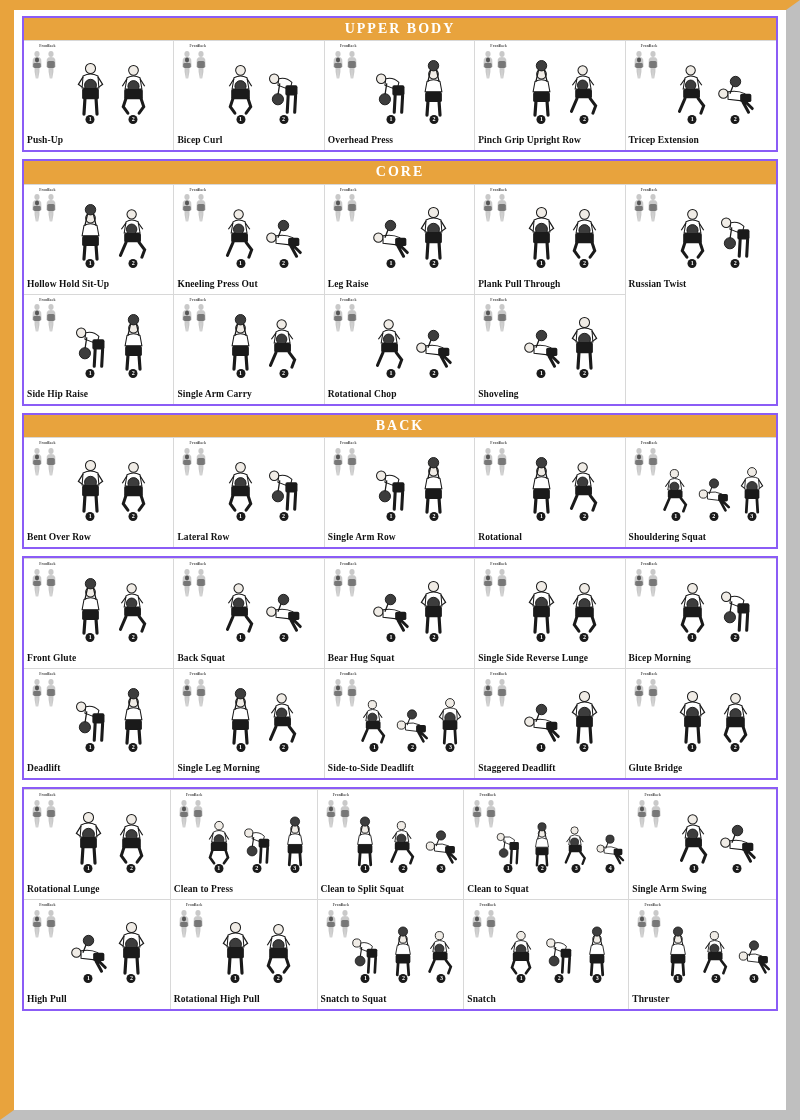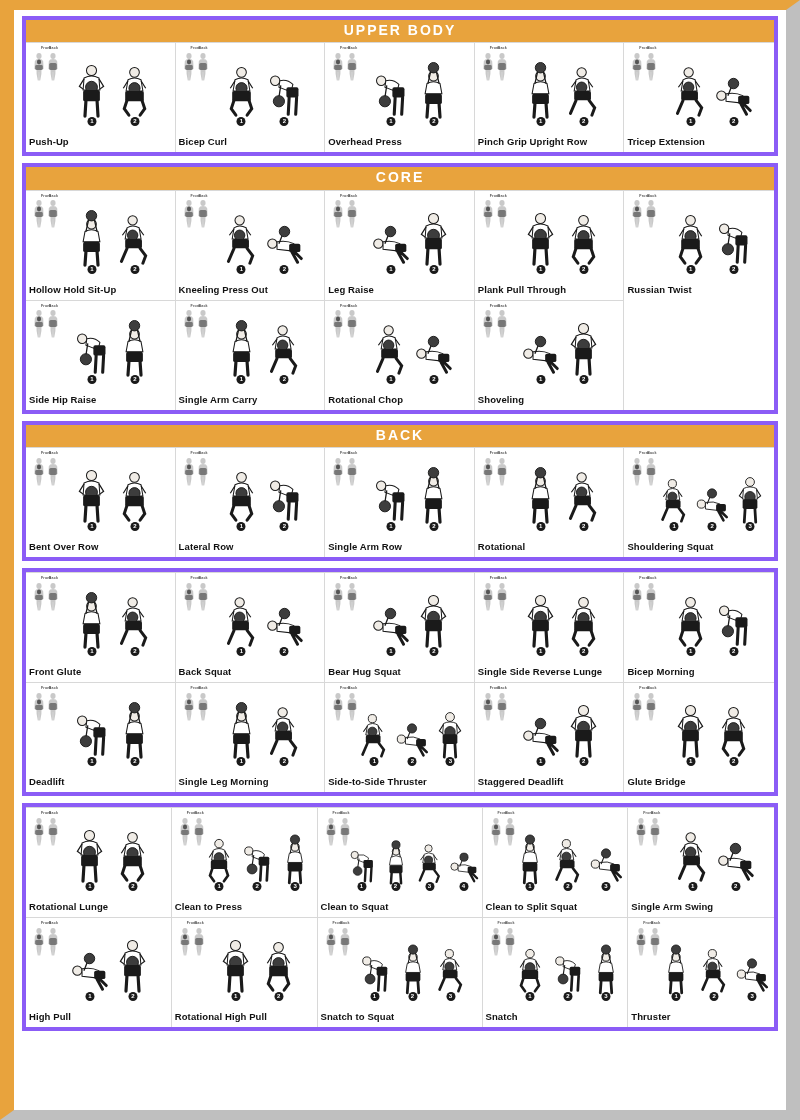--- a/index.html
+++ b/index.html
@@ -26,23 +26,24 @@
   }
   .inner {
     position: absolute;
     top: 0; left: 0; right: 0; bottom: 0;
     background: #ffffff;
     padding: 6px 8px 4px 8px;
     box-sizing: border-box;
   }
   .section {
     margin-bottom: 7px;
-    border: 4px solid #8b5cf6;
+    border: 2px solid #8b5cf6;
     background: #ffffff;
     box-sizing: border-box;
+    font-family: Liberation Serif, serif;
   }
   .section-header {
     background: #e8a33d;
     color: #ffffff;
     text-align: center;
     font-weight: bold;
     font-size: 14px;
     letter-spacing: 2px;
     padding: 3px 0 4px 0;
     line-height: 1.1;
@@ -1633,21 +1634,21 @@
       <path d="M14 18 L9 26 L13 29" fill="none" stroke="#1a1a1a" stroke-width="1.3"></path>
       <path d="M30 18 L35 26 L31 29" fill="none" stroke="#1a1a1a" stroke-width="1.3"></path>
       <circle cx="22" cy="27" r="6.4" fill="#3d3d3d" stroke="#1a1a1a" stroke-width="1"></circle>
       <rect x="13" y="30" width="18" height="12" rx="2" fill="#1a1a1a"></rect>
       <path d="M16 42 L15 58 M28 42 L29 58" stroke="#1a1a1a" stroke-width="3.4" fill="none" stroke-linecap="round"></path>
                   </svg>
                   <span class="step">3</span>
                 </div>
               </div>
             </div>
-            <div class="caption">Side-to-Side Thruster</div>
+            <div class="caption">Side-to-Side Deadlift</div>
           </div>
           <div class="cell">
             <div class="art">
               <div class="anatomy">
                 <span class="anatomy-label">Front</span>
   <svg width="30" height="32" viewBox="0 0 28 32" aria-hidden="true">
     <g transform="translate(0,0)">
     <g fill="#c9c9c9" stroke="none">
       <ellipse cx="7" cy="4" rx="2.6" ry="3"></ellipse>
       <path d="M4.2 7.5 Q7 6.4 9.8 7.5 L11.2 9.2 L11.6 17 L10 17.4 L9.6 12.5 L9.4 22 L8.2 28.5 L7.2 28.5 L7.1 20 L6.9 20 L6.8 28.5 L5.8 28.5 L4.6 22 L4.4 12.5 L4 17.4 L2.4 17 L2.8 9.2 Z"></path>
@@ -1898,20 +1899,85 @@
       <rect x="3.2" y="13" width="7.6" height="5" rx="1.4" fill="#6e6e6e"></rect>
     </g>
     <g transform="translate(14,0)" opacity=".9">
       <rect x="3.2" y="11" width="7.6" height="7" rx="1.6" fill="#6e6e6e"></rect>
     </g>
   </svg>
                 <span class="anatomy-label" style="position: absolute; left: 15px; top: 0px; width: 15px;">Back</span>
               </div>
               <div class="figures">
                 <div class="fig">
+                  <svg width="36" height="58" viewBox="0 0 44 62" aria-hidden="true">
+      <circle cx="22" cy="15" r="5.2" fill="#f0ece6" stroke="#1a1a1a" stroke-width="1.1"></circle>
+      <path d="M15 23 Q22 19 29 23 L31 34 L13 34 Z" fill="#fff" stroke="#1a1a1a" stroke-width="1.1"></path>
+      <path d="M16 23 L19 10 M28 23 L25 10" stroke="#1a1a1a" stroke-width="1.4" fill="none"></path>
+      <circle cx="22" cy="6" r="5.6" fill="#3d3d3d" stroke="#1a1a1a" stroke-width="1"></circle>
+      <rect x="13" y="34" width="18" height="11" rx="2" fill="#1a1a1a"></rect>
+      <path d="M16 45 L15 59 M28 45 L29 59" stroke="#1a1a1a" stroke-width="3.4" fill="none" stroke-linecap="round"></path>
+                  </svg>
+                  <span class="step">1</span>
+                </div>
+                <div class="fig">
+                  <svg width="36" height="58" viewBox="0 0 44 62" aria-hidden="true">
+      <circle cx="20" cy="11" r="5" fill="#f0ece6" stroke="#1a1a1a" stroke-width="1.1"></circle>
+      <path d="M14 19 Q20 15 27 19 L29 31 L12 31 Z" fill="#fff" stroke="#1a1a1a" stroke-width="1.1"></path>
+      <path d="M14 20 L9 27 M27 20 L32 27" stroke="#1a1a1a" stroke-width="1.3" fill="none"></path>
+      <circle cx="20" cy="27" r="5.6" fill="#3d3d3d" stroke="#1a1a1a" stroke-width="1"></circle>
+      <rect x="12" y="31" width="18" height="10" rx="2" fill="#1a1a1a"></rect>
+      <path d="M14 41 L8 55 M28 41 L34 49 L31 57" stroke="#1a1a1a" stroke-width="3.2" fill="none" stroke-linecap="round"></path>
+                  </svg>
+                  <span class="step">2</span>
+                </div>
+                <div class="fig">
+                  <svg width="36" height="58" viewBox="0 0 44 62" aria-hidden="true">
+      <circle cx="9" cy="36" r="5" fill="#f0ece6" stroke="#1a1a1a" stroke-width="1.1"></circle>
+      <path d="M14 34 Q24 32 32 36 L31 44 L14 42 Z" fill="#fff" stroke="#1a1a1a" stroke-width="1.1"></path>
+      <path d="M16 36 L20 26" stroke="#1a1a1a" stroke-width="1.4" fill="none"></path>
+      <circle cx="22" cy="23" r="5.6" fill="#3d3d3d" stroke="#1a1a1a" stroke-width="1"></circle>
+      <rect x="27" y="36" width="12" height="9" rx="2" fill="#1a1a1a"></rect>
+      <path d="M33 45 L40 52 M30 45 L36 56" stroke="#1a1a1a" stroke-width="3.2" fill="none" stroke-linecap="round"></path>
+                  </svg>
+                  <span class="step">3</span>
+                </div>
+              </div>
+            </div>
+            <div class="caption">Clean to Split Squat</div>
+          </div>
+          <div class="cell">
+            <div class="art">
+              <div class="anatomy">
+                <span class="anatomy-label">Front</span>
+  <svg width="30" height="32" viewBox="0 0 28 32" aria-hidden="true">
+    <g transform="translate(0,0)">
+    <g fill="#c9c9c9" stroke="none">
+      <ellipse cx="7" cy="4" rx="2.6" ry="3"></ellipse>
+      <path d="M4.2 7.5 Q7 6.4 9.8 7.5 L11.2 9.2 L11.6 17 L10 17.4 L9.6 12.5 L9.4 22 L8.2 28.5 L7.2 28.5 L7.1 20 L6.9 20 L6.8 28.5 L5.8 28.5 L4.6 22 L4.4 12.5 L4 17.4 L2.4 17 L2.8 9.2 Z"></path>
+    </g>
+                  </g>
+    <g transform="translate(14,0)">
+    <g fill="#c9c9c9" stroke="none">
+      <ellipse cx="7" cy="4" rx="2.6" ry="3"></ellipse>
+      <path d="M4.2 7.5 Q7 6.4 9.8 7.5 L11.2 9.2 L11.6 17 L10 17.4 L9.6 12.5 L9.4 22 L8.2 28.5 L7.2 28.5 L7.1 20 L6.9 20 L6.8 28.5 L5.8 28.5 L4.6 22 L4.4 12.5 L4 17.4 L2.4 17 L2.8 9.2 Z"></path>
+    </g>
+                  </g>
+    <g transform="translate(0,0)" opacity=".9">
+      <ellipse cx="7" cy="10" rx="2.1" ry="2.4" fill="#4a4a4a"></ellipse>
+      <rect x="3.2" y="13" width="7.6" height="5" rx="1.4" fill="#6e6e6e"></rect>
+    </g>
+    <g transform="translate(14,0)" opacity=".9">
+      <rect x="3.2" y="11" width="7.6" height="7" rx="1.6" fill="#6e6e6e"></rect>
+    </g>
+  </svg>
+                <span class="anatomy-label" style="position: absolute; left: 15px; top: 0px; width: 15px;">Back</span>
+              </div>
+              <div class="figures">
+                <div class="fig">
                   <svg width="32" height="52" viewBox="0 0 44 62" aria-hidden="true">
       <circle cx="12" cy="20" r="5" fill="#f0ece6" stroke="#1a1a1a" stroke-width="1.1"></circle>
       <path d="M17 20 Q25 18 31 24 L29 32 L16 27 Z" fill="#fff" stroke="#1a1a1a" stroke-width="1.1"></path>
       <path d="M18 25 L16 38" stroke="#1a1a1a" stroke-width="1.4" fill="none"></path>
       <circle cx="16" cy="42" r="6" fill="#3d3d3d" stroke="#1a1a1a" stroke-width="1"></circle>
       <rect x="24" y="27" width="13" height="11" rx="2" fill="#1a1a1a"></rect>
       <path d="M27 38 L26 56 M35 38 L34 56" stroke="#1a1a1a" stroke-width="3.3" fill="none" stroke-linecap="round"></path>
                   </svg>
                   <span class="step">1</span>
                 </div>
@@ -1974,411 +2040,346 @@
       <rect x="3.2" y="13" width="7.6" height="5" rx="1.4" fill="#6e6e6e"></rect>
     </g>
     <g transform="translate(14,0)" opacity=".9">
       <rect x="3.2" y="11" width="7.6" height="7" rx="1.6" fill="#6e6e6e"></rect>
     </g>
   </svg>
                 <span class="anatomy-label" style="position: absolute; left: 15px; top: 0px; width: 15px;">Back</span>
               </div>
               <div class="figures">
                 <div class="fig">
+                  <svg width="41" height="66" viewBox="0 0 44 62" aria-hidden="true">
+      <circle cx="20" cy="11" r="5" fill="#f0ece6" stroke="#1a1a1a" stroke-width="1.1"></circle>
+      <path d="M14 19 Q20 15 27 19 L29 31 L12 31 Z" fill="#fff" stroke="#1a1a1a" stroke-width="1.1"></path>
+      <path d="M14 20 L9 27 M27 20 L32 27" stroke="#1a1a1a" stroke-width="1.3" fill="none"></path>
+      <circle cx="20" cy="27" r="5.6" fill="#3d3d3d" stroke="#1a1a1a" stroke-width="1"></circle>
+      <rect x="12" y="31" width="18" height="10" rx="2" fill="#1a1a1a"></rect>
+      <path d="M14 41 L8 55 M28 41 L34 49 L31 57" stroke="#1a1a1a" stroke-width="3.2" fill="none" stroke-linecap="round"></path>
+                  </svg>
+                  <span class="step">1</span>
+                </div>
+                <div class="fig">
+                  <svg width="41" height="66" viewBox="0 0 44 62" aria-hidden="true">
+      <circle cx="9" cy="36" r="5" fill="#f0ece6" stroke="#1a1a1a" stroke-width="1.1"></circle>
+      <path d="M14 34 Q24 32 32 36 L31 44 L14 42 Z" fill="#fff" stroke="#1a1a1a" stroke-width="1.1"></path>
+      <path d="M16 36 L20 26" stroke="#1a1a1a" stroke-width="1.4" fill="none"></path>
+      <circle cx="22" cy="23" r="5.6" fill="#3d3d3d" stroke="#1a1a1a" stroke-width="1"></circle>
+      <rect x="27" y="36" width="12" height="9" rx="2" fill="#1a1a1a"></rect>
+      <path d="M33 45 L40 52 M30 45 L36 56" stroke="#1a1a1a" stroke-width="3.2" fill="none" stroke-linecap="round"></path>
+                  </svg>
+                  <span class="step">2</span>
+                </div>
+              </div>
+            </div>
+            <div class="caption">Single Arm Swing</div>
+          </div>
+          <div class="cell">
+            <div class="art">
+              <div class="anatomy">
+                <span class="anatomy-label">Front</span>
+  <svg width="30" height="32" viewBox="0 0 28 32" aria-hidden="true">
+    <g transform="translate(0,0)">
+    <g fill="#c9c9c9" stroke="none">
+      <ellipse cx="7" cy="4" rx="2.6" ry="3"></ellipse>
+      <path d="M4.2 7.5 Q7 6.4 9.8 7.5 L11.2 9.2 L11.6 17 L10 17.4 L9.6 12.5 L9.4 22 L8.2 28.5 L7.2 28.5 L7.1 20 L6.9 20 L6.8 28.5 L5.8 28.5 L4.6 22 L4.4 12.5 L4 17.4 L2.4 17 L2.8 9.2 Z"></path>
+    </g>
+                  </g>
+    <g transform="translate(14,0)">
+    <g fill="#c9c9c9" stroke="none">
+      <ellipse cx="7" cy="4" rx="2.6" ry="3"></ellipse>
+      <path d="M4.2 7.5 Q7 6.4 9.8 7.5 L11.2 9.2 L11.6 17 L10 17.4 L9.6 12.5 L9.4 22 L8.2 28.5 L7.2 28.5 L7.1 20 L6.9 20 L6.8 28.5 L5.8 28.5 L4.6 22 L4.4 12.5 L4 17.4 L2.4 17 L2.8 9.2 Z"></path>
+    </g>
+                  </g>
+    <g transform="translate(0,0)" opacity=".9">
+      <ellipse cx="7" cy="10" rx="2.1" ry="2.4" fill="#4a4a4a"></ellipse>
+      <rect x="3.2" y="13" width="7.6" height="5" rx="1.4" fill="#6e6e6e"></rect>
+    </g>
+    <g transform="translate(14,0)" opacity=".9">
+      <rect x="3.2" y="11" width="7.6" height="7" rx="1.6" fill="#6e6e6e"></rect>
+    </g>
+  </svg>
+                <span class="anatomy-label" style="position: absolute; left: 15px; top: 0px; width: 15px;">Back</span>
+              </div>
+              <div class="figures">
+                <div class="fig">
+                  <svg width="41" height="66" viewBox="0 0 44 62" aria-hidden="true">
+      <circle cx="9" cy="36" r="5" fill="#f0ece6" stroke="#1a1a1a" stroke-width="1.1"></circle>
+      <path d="M14 34 Q24 32 32 36 L31 44 L14 42 Z" fill="#fff" stroke="#1a1a1a" stroke-width="1.1"></path>
+      <path d="M16 36 L20 26" stroke="#1a1a1a" stroke-width="1.4" fill="none"></path>
+      <circle cx="22" cy="23" r="5.6" fill="#3d3d3d" stroke="#1a1a1a" stroke-width="1"></circle>
+      <rect x="27" y="36" width="12" height="9" rx="2" fill="#1a1a1a"></rect>
+      <path d="M33 45 L40 52 M30 45 L36 56" stroke="#1a1a1a" stroke-width="3.2" fill="none" stroke-linecap="round"></path>
+                  </svg>
+                  <span class="step">1</span>
+                </div>
+                <div class="fig">
+                  <svg width="41" height="66" viewBox="0 0 44 62" aria-hidden="true">
+      <circle cx="22" cy="9" r="5.4" fill="#f0ece6" stroke="#1a1a1a" stroke-width="1.1"></circle>
+      <path d="M14 17 Q22 13 30 17 L31 30 L13 30 Z" fill="#fff" stroke="#1a1a1a" stroke-width="1.1"></path>
+      <path d="M14 18 L9 26 L13 29" fill="none" stroke="#1a1a1a" stroke-width="1.3"></path>
+      <path d="M30 18 L35 26 L31 29" fill="none" stroke="#1a1a1a" stroke-width="1.3"></path>
+      <circle cx="22" cy="27" r="6.4" fill="#3d3d3d" stroke="#1a1a1a" stroke-width="1"></circle>
+      <rect x="13" y="30" width="18" height="12" rx="2" fill="#1a1a1a"></rect>
+      <path d="M16 42 L15 58 M28 42 L29 58" stroke="#1a1a1a" stroke-width="3.4" fill="none" stroke-linecap="round"></path>
+                  </svg>
+                  <span class="step">2</span>
+                </div>
+              </div>
+            </div>
+            <div class="caption">High Pull</div>
+          </div>
+          <div class="cell">
+            <div class="art">
+              <div class="anatomy">
+                <span class="anatomy-label">Front</span>
+  <svg width="30" height="32" viewBox="0 0 28 32" aria-hidden="true">
+    <g transform="translate(0,0)">
+    <g fill="#c9c9c9" stroke="none">
+      <ellipse cx="7" cy="4" rx="2.6" ry="3"></ellipse>
+      <path d="M4.2 7.5 Q7 6.4 9.8 7.5 L11.2 9.2 L11.6 17 L10 17.4 L9.6 12.5 L9.4 22 L8.2 28.5 L7.2 28.5 L7.1 20 L6.9 20 L6.8 28.5 L5.8 28.5 L4.6 22 L4.4 12.5 L4 17.4 L2.4 17 L2.8 9.2 Z"></path>
+    </g>
+                  </g>
+    <g transform="translate(14,0)">
+    <g fill="#c9c9c9" stroke="none">
+      <ellipse cx="7" cy="4" rx="2.6" ry="3"></ellipse>
+      <path d="M4.2 7.5 Q7 6.4 9.8 7.5 L11.2 9.2 L11.6 17 L10 17.4 L9.6 12.5 L9.4 22 L8.2 28.5 L7.2 28.5 L7.1 20 L6.9 20 L6.8 28.5 L5.8 28.5 L4.6 22 L4.4 12.5 L4 17.4 L2.4 17 L2.8 9.2 Z"></path>
+    </g>
+                  </g>
+    <g transform="translate(0,0)" opacity=".9">
+      <ellipse cx="7" cy="10" rx="2.1" ry="2.4" fill="#4a4a4a"></ellipse>
+      <rect x="3.2" y="13" width="7.6" height="5" rx="1.4" fill="#6e6e6e"></rect>
+    </g>
+    <g transform="translate(14,0)" opacity=".9">
+      <rect x="3.2" y="11" width="7.6" height="7" rx="1.6" fill="#6e6e6e"></rect>
+    </g>
+  </svg>
+                <span class="anatomy-label" style="position: absolute; left: 15px; top: 0px; width: 15px;">Back</span>
+              </div>
+              <div class="figures">
+                <div class="fig">
+                  <svg width="41" height="66" viewBox="0 0 44 62" aria-hidden="true">
+      <circle cx="22" cy="9" r="5.4" fill="#f0ece6" stroke="#1a1a1a" stroke-width="1.1"></circle>
+      <path d="M14 17 Q22 13 30 17 L31 30 L13 30 Z" fill="#fff" stroke="#1a1a1a" stroke-width="1.1"></path>
+      <path d="M14 18 L9 26 L13 29" fill="none" stroke="#1a1a1a" stroke-width="1.3"></path>
+      <path d="M30 18 L35 26 L31 29" fill="none" stroke="#1a1a1a" stroke-width="1.3"></path>
+      <circle cx="22" cy="27" r="6.4" fill="#3d3d3d" stroke="#1a1a1a" stroke-width="1"></circle>
+      <rect x="13" y="30" width="18" height="12" rx="2" fill="#1a1a1a"></rect>
+      <path d="M16 42 L15 58 M28 42 L29 58" stroke="#1a1a1a" stroke-width="3.4" fill="none" stroke-linecap="round"></path>
+                  </svg>
+                  <span class="step">1</span>
+                </div>
+                <div class="fig">
+                  <svg width="41" height="66" viewBox="0 0 44 62" aria-hidden="true">
+      <circle cx="22" cy="11" r="5.2" fill="#f0ece6" stroke="#1a1a1a" stroke-width="1.1"></circle>
+      <path d="M15 19 Q22 15 29 19 L31 31 L13 31 Z" fill="#fff" stroke="#1a1a1a" stroke-width="1.1"></path>
+      <path d="M15 20 L10 28 M29 20 L34 28" stroke="#1a1a1a" stroke-width="1.3" fill="none"></path>
+      <circle cx="22" cy="28" r="6" fill="#3d3d3d" stroke="#1a1a1a" stroke-width="1"></circle>
+      <rect x="12" y="31" width="20" height="11" rx="2" fill="#1a1a1a"></rect>
+      <path d="M14 41 L11 50 L16 57 M30 41 L33 50 L28 57" stroke="#1a1a1a" stroke-width="3.2" fill="none" stroke-linecap="round"></path>
+                  </svg>
+                  <span class="step">2</span>
+                </div>
+              </div>
+            </div>
+            <div class="caption">Rotational High Pull</div>
+          </div>
+          <div class="cell">
+            <div class="art">
+              <div class="anatomy">
+                <span class="anatomy-label">Front</span>
+  <svg width="30" height="32" viewBox="0 0 28 32" aria-hidden="true">
+    <g transform="translate(0,0)">
+    <g fill="#c9c9c9" stroke="none">
+      <ellipse cx="7" cy="4" rx="2.6" ry="3"></ellipse>
+      <path d="M4.2 7.5 Q7 6.4 9.8 7.5 L11.2 9.2 L11.6 17 L10 17.4 L9.6 12.5 L9.4 22 L8.2 28.5 L7.2 28.5 L7.1 20 L6.9 20 L6.8 28.5 L5.8 28.5 L4.6 22 L4.4 12.5 L4 17.4 L2.4 17 L2.8 9.2 Z"></path>
+    </g>
+                  </g>
+    <g transform="translate(14,0)">
+    <g fill="#c9c9c9" stroke="none">
+      <ellipse cx="7" cy="4" rx="2.6" ry="3"></ellipse>
+      <path d="M4.2 7.5 Q7 6.4 9.8 7.5 L11.2 9.2 L11.6 17 L10 17.4 L9.6 12.5 L9.4 22 L8.2 28.5 L7.2 28.5 L7.1 20 L6.9 20 L6.8 28.5 L5.8 28.5 L4.6 22 L4.4 12.5 L4 17.4 L2.4 17 L2.8 9.2 Z"></path>
+    </g>
+                  </g>
+    <g transform="translate(0,0)" opacity=".9">
+      <ellipse cx="7" cy="10" rx="2.1" ry="2.4" fill="#4a4a4a"></ellipse>
+      <rect x="3.2" y="13" width="7.6" height="5" rx="1.4" fill="#6e6e6e"></rect>
+    </g>
+    <g transform="translate(14,0)" opacity=".9">
+      <rect x="3.2" y="11" width="7.6" height="7" rx="1.6" fill="#6e6e6e"></rect>
+    </g>
+  </svg>
+                <span class="anatomy-label" style="position: absolute; left: 15px; top: 0px; width: 15px;">Back</span>
+              </div>
+              <div class="figures">
+                <div class="fig">
+                  <svg width="36" height="58" viewBox="0 0 44 62" aria-hidden="true">
+      <circle cx="12" cy="20" r="5" fill="#f0ece6" stroke="#1a1a1a" stroke-width="1.1"></circle>
+      <path d="M17 20 Q25 18 31 24 L29 32 L16 27 Z" fill="#fff" stroke="#1a1a1a" stroke-width="1.1"></path>
+      <path d="M18 25 L16 38" stroke="#1a1a1a" stroke-width="1.4" fill="none"></path>
+      <circle cx="16" cy="42" r="6" fill="#3d3d3d" stroke="#1a1a1a" stroke-width="1"></circle>
+      <rect x="24" y="27" width="13" height="11" rx="2" fill="#1a1a1a"></rect>
+      <path d="M27 38 L26 56 M35 38 L34 56" stroke="#1a1a1a" stroke-width="3.3" fill="none" stroke-linecap="round"></path>
+                  </svg>
+                  <span class="step">1</span>
+                </div>
+                <div class="fig">
                   <svg width="36" height="58" viewBox="0 0 44 62" aria-hidden="true">
       <circle cx="22" cy="15" r="5.2" fill="#f0ece6" stroke="#1a1a1a" stroke-width="1.1"></circle>
       <path d="M15 23 Q22 19 29 23 L31 34 L13 34 Z" fill="#fff" stroke="#1a1a1a" stroke-width="1.1"></path>
       <path d="M16 23 L19 10 M28 23 L25 10" stroke="#1a1a1a" stroke-width="1.4" fill="none"></path>
       <circle cx="22" cy="6" r="5.6" fill="#3d3d3d" stroke="#1a1a1a" stroke-width="1"></circle>
       <rect x="13" y="34" width="18" height="11" rx="2" fill="#1a1a1a"></rect>
       <path d="M16 45 L15 59 M28 45 L29 59" stroke="#1a1a1a" stroke-width="3.4" fill="none" stroke-linecap="round"></path>
                   </svg>
-                  <span class="step">1</span>
+                  <span class="step">2</span>
                 </div>
                 <div class="fig">
                   <svg width="36" height="58" viewBox="0 0 44 62" aria-hidden="true">
       <circle cx="20" cy="11" r="5" fill="#f0ece6" stroke="#1a1a1a" stroke-width="1.1"></circle>
       <path d="M14 19 Q20 15 27 19 L29 31 L12 31 Z" fill="#fff" stroke="#1a1a1a" stroke-width="1.1"></path>
       <path d="M14 20 L9 27 M27 20 L32 27" stroke="#1a1a1a" stroke-width="1.3" fill="none"></path>
       <circle cx="20" cy="27" r="5.6" fill="#3d3d3d" stroke="#1a1a1a" stroke-width="1"></circle>
       <rect x="12" y="31" width="18" height="10" rx="2" fill="#1a1a1a"></rect>
       <path d="M14 41 L8 55 M28 41 L34 49 L31 57" stroke="#1a1a1a" stroke-width="3.2" fill="none" stroke-linecap="round"></path>
                   </svg>
+                  <span class="step">3</span>
+                </div>
+              </div>
+            </div>
+            <div class="caption">Snatch to Squat</div>
+          </div>
+          <div class="cell">
+            <div class="art">
+              <div class="anatomy">
+                <span class="anatomy-label">Front</span>
+  <svg width="30" height="32" viewBox="0 0 28 32" aria-hidden="true">
+    <g transform="translate(0,0)">
+    <g fill="#c9c9c9" stroke="none">
+      <ellipse cx="7" cy="4" rx="2.6" ry="3"></ellipse>
+      <path d="M4.2 7.5 Q7 6.4 9.8 7.5 L11.2 9.2 L11.6 17 L10 17.4 L9.6 12.5 L9.4 22 L8.2 28.5 L7.2 28.5 L7.1 20 L6.9 20 L6.8 28.5 L5.8 28.5 L4.6 22 L4.4 12.5 L4 17.4 L2.4 17 L2.8 9.2 Z"></path>
+    </g>
+                  </g>
+    <g transform="translate(14,0)">
+    <g fill="#c9c9c9" stroke="none">
+      <ellipse cx="7" cy="4" rx="2.6" ry="3"></ellipse>
+      <path d="M4.2 7.5 Q7 6.4 9.8 7.5 L11.2 9.2 L11.6 17 L10 17.4 L9.6 12.5 L9.4 22 L8.2 28.5 L7.2 28.5 L7.1 20 L6.9 20 L6.8 28.5 L5.8 28.5 L4.6 22 L4.4 12.5 L4 17.4 L2.4 17 L2.8 9.2 Z"></path>
+    </g>
+                  </g>
+    <g transform="translate(0,0)" opacity=".9">
+      <ellipse cx="7" cy="10" rx="2.1" ry="2.4" fill="#4a4a4a"></ellipse>
+      <rect x="3.2" y="13" width="7.6" height="5" rx="1.4" fill="#6e6e6e"></rect>
+    </g>
+    <g transform="translate(14,0)" opacity=".9">
+      <rect x="3.2" y="11" width="7.6" height="7" rx="1.6" fill="#6e6e6e"></rect>
+    </g>
+  </svg>
+                <span class="anatomy-label" style="position: absolute; left: 15px; top: 0px; width: 15px;">Back</span>
+              </div>
+              <div class="figures">
+                <div class="fig">
+                  <svg width="36" height="58" viewBox="0 0 44 62" aria-hidden="true">
+      <circle cx="22" cy="11" r="5.2" fill="#f0ece6" stroke="#1a1a1a" stroke-width="1.1"></circle>
+      <path d="M15 19 Q22 15 29 19 L31 31 L13 31 Z" fill="#fff" stroke="#1a1a1a" stroke-width="1.1"></path>
+      <path d="M15 20 L10 28 M29 20 L34 28" stroke="#1a1a1a" stroke-width="1.3" fill="none"></path>
+      <circle cx="22" cy="28" r="6" fill="#3d3d3d" stroke="#1a1a1a" stroke-width="1"></circle>
+      <rect x="12" y="31" width="20" height="11" rx="2" fill="#1a1a1a"></rect>
+      <path d="M14 41 L11 50 L16 57 M30 41 L33 50 L28 57" stroke="#1a1a1a" stroke-width="3.2" fill="none" stroke-linecap="round"></path>
+                  </svg>
+                  <span class="step">1</span>
+                </div>
+                <div class="fig">
+                  <svg width="36" height="58" viewBox="0 0 44 62" aria-hidden="true">
+      <circle cx="12" cy="20" r="5" fill="#f0ece6" stroke="#1a1a1a" stroke-width="1.1"></circle>
+      <path d="M17 20 Q25 18 31 24 L29 32 L16 27 Z" fill="#fff" stroke="#1a1a1a" stroke-width="1.1"></path>
+      <path d="M18 25 L16 38" stroke="#1a1a1a" stroke-width="1.4" fill="none"></path>
+      <circle cx="16" cy="42" r="6" fill="#3d3d3d" stroke="#1a1a1a" stroke-width="1"></circle>
+      <rect x="24" y="27" width="13" height="11" rx="2" fill="#1a1a1a"></rect>
+      <path d="M27 38 L26 56 M35 38 L34 56" stroke="#1a1a1a" stroke-width="3.3" fill="none" stroke-linecap="round"></path>
+                  </svg>
+                  <span class="step">2</span>
+                </div>
+                <div class="fig">
+                  <svg width="36" height="58" viewBox="0 0 44 62" aria-hidden="true">
+      <circle cx="22" cy="15" r="5.2" fill="#f0ece6" stroke="#1a1a1a" stroke-width="1.1"></circle>
+      <path d="M15 23 Q22 19 29 23 L31 34 L13 34 Z" fill="#fff" stroke="#1a1a1a" stroke-width="1.1"></path>
+      <path d="M16 23 L19 10 M28 23 L25 10" stroke="#1a1a1a" stroke-width="1.4" fill="none"></path>
+      <circle cx="22" cy="6" r="5.6" fill="#3d3d3d" stroke="#1a1a1a" stroke-width="1"></circle>
+      <rect x="13" y="34" width="18" height="11" rx="2" fill="#1a1a1a"></rect>
+      <path d="M16 45 L15 59 M28 45 L29 59" stroke="#1a1a1a" stroke-width="3.4" fill="none" stroke-linecap="round"></path>
+                  </svg>
+                  <span class="step">3</span>
+                </div>
+              </div>
+            </div>
+            <div class="caption">Snatch</div>
+          </div>
+          <div class="cell">
+            <div class="art">
+              <div class="anatomy">
+                <span class="anatomy-label">Front</span>
+  <svg width="30" height="32" viewBox="0 0 28 32" aria-hidden="true">
+    <g transform="translate(0,0)">
+    <g fill="#c9c9c9" stroke="none">
+      <ellipse cx="7" cy="4" rx="2.6" ry="3"></ellipse>
+      <path d="M4.2 7.5 Q7 6.4 9.8 7.5 L11.2 9.2 L11.6 17 L10 17.4 L9.6 12.5 L9.4 22 L8.2 28.5 L7.2 28.5 L7.1 20 L6.9 20 L6.8 28.5 L5.8 28.5 L4.6 22 L4.4 12.5 L4 17.4 L2.4 17 L2.8 9.2 Z"></path>
+    </g>
+                  </g>
+    <g transform="translate(14,0)">
+    <g fill="#c9c9c9" stroke="none">
+      <ellipse cx="7" cy="4" rx="2.6" ry="3"></ellipse>
+      <path d="M4.2 7.5 Q7 6.4 9.8 7.5 L11.2 9.2 L11.6 17 L10 17.4 L9.6 12.5 L9.4 22 L8.2 28.5 L7.2 28.5 L7.1 20 L6.9 20 L6.8 28.5 L5.8 28.5 L4.6 22 L4.4 12.5 L4 17.4 L2.4 17 L2.8 9.2 Z"></path>
+    </g>
+                  </g>
+    <g transform="translate(0,0)" opacity=".9">
+      <ellipse cx="7" cy="10" rx="2.1" ry="2.4" fill="#4a4a4a"></ellipse>
+      <rect x="3.2" y="13" width="7.6" height="5" rx="1.4" fill="#6e6e6e"></rect>
+    </g>
+    <g transform="translate(14,0)" opacity=".9">
+      <rect x="3.2" y="11" width="7.6" height="7" rx="1.6" fill="#6e6e6e"></rect>
+    </g>
+  </svg>
+                <span class="anatomy-label" style="position: absolute; left: 15px; top: 0px; width: 15px;">Back</span>
+              </div>
+              <div class="figures">
+                <div class="fig">
+                  <svg width="36" height="58" viewBox="0 0 44 62" aria-hidden="true">
+      <circle cx="22" cy="15" r="5.2" fill="#f0ece6" stroke="#1a1a1a" stroke-width="1.1"></circle>
+      <path d="M15 23 Q22 19 29 23 L31 34 L13 34 Z" fill="#fff" stroke="#1a1a1a" stroke-width="1.1"></path>
+      <path d="M16 23 L19 10 M28 23 L25 10" stroke="#1a1a1a" stroke-width="1.4" fill="none"></path>
+      <circle cx="22" cy="6" r="5.6" fill="#3d3d3d" stroke="#1a1a1a" stroke-width="1"></circle>
+      <rect x="13" y="34" width="18" height="11" rx="2" fill="#1a1a1a"></rect>
+      <path d="M16 45 L15 59 M28 45 L29 59" stroke="#1a1a1a" stroke-width="3.4" fill="none" stroke-linecap="round"></path>
+                  </svg>
+                  <span class="step">1</span>
+                </div>
+                <div class="fig">
+                  <svg width="36" height="58" viewBox="0 0 44 62" aria-hidden="true">
+      <circle cx="20" cy="11" r="5" fill="#f0ece6" stroke="#1a1a1a" stroke-width="1.1"></circle>
+      <path d="M14 19 Q20 15 27 19 L29 31 L12 31 Z" fill="#fff" stroke="#1a1a1a" stroke-width="1.1"></path>
+      <path d="M14 20 L9 27 M27 20 L32 27" stroke="#1a1a1a" stroke-width="1.3" fill="none"></path>
+      <circle cx="20" cy="27" r="5.6" fill="#3d3d3d" stroke="#1a1a1a" stroke-width="1"></circle>
+      <rect x="12" y="31" width="18" height="10" rx="2" fill="#1a1a1a"></rect>
+      <path d="M14 41 L8 55 M28 41 L34 49 L31 57" stroke="#1a1a1a" stroke-width="3.2" fill="none" stroke-linecap="round"></path>
+                  </svg>
                   <span class="step">2</span>
                 </div>
                 <div class="fig">
                   <svg width="36" height="58" viewBox="0 0 44 62" aria-hidden="true">
       <circle cx="9" cy="36" r="5" fill="#f0ece6" stroke="#1a1a1a" stroke-width="1.1"></circle>
       <path d="M14 34 Q24 32 32 36 L31 44 L14 42 Z" fill="#fff" stroke="#1a1a1a" stroke-width="1.1"></path>
       <path d="M16 36 L20 26" stroke="#1a1a1a" stroke-width="1.4" fill="none"></path>
       <circle cx="22" cy="23" r="5.6" fill="#3d3d3d" stroke="#1a1a1a" stroke-width="1"></circle>
       <rect x="27" y="36" width="12" height="9" rx="2" fill="#1a1a1a"></rect>
       <path d="M33 45 L40 52 M30 45 L36 56" stroke="#1a1a1a" stroke-width="3.2" fill="none" stroke-linecap="round"></path>
                   </svg>
                   <span class="step">3</span>
                 </div>
               </div>
             </div>
-            <div class="caption">Clean to Split Squat</div>
-          </div>
-          <div class="cell">
-            <div class="art">
-              <div class="anatomy">
-                <span class="anatomy-label">Front</span>
-  <svg width="30" height="32" viewBox="0 0 28 32" aria-hidden="true">
-    <g transform="translate(0,0)">
-    <g fill="#c9c9c9" stroke="none">
-      <ellipse cx="7" cy="4" rx="2.6" ry="3"></ellipse>
-      <path d="M4.2 7.5 Q7 6.4 9.8 7.5 L11.2 9.2 L11.6 17 L10 17.4 L9.6 12.5 L9.4 22 L8.2 28.5 L7.2 28.5 L7.1 20 L6.9 20 L6.8 28.5 L5.8 28.5 L4.6 22 L4.4 12.5 L4 17.4 L2.4 17 L2.8 9.2 Z"></path>
-    </g>
-                  </g>
-    <g transform="translate(14,0)">
-    <g fill="#c9c9c9" stroke="none">
-      <ellipse cx="7" cy="4" rx="2.6" ry="3"></ellipse>
-      <path d="M4.2 7.5 Q7 6.4 9.8 7.5 L11.2 9.2 L11.6 17 L10 17.4 L9.6 12.5 L9.4 22 L8.2 28.5 L7.2 28.5 L7.1 20 L6.9 20 L6.8 28.5 L5.8 28.5 L4.6 22 L4.4 12.5 L4 17.4 L2.4 17 L2.8 9.2 Z"></path>
-    </g>
-                  </g>
-    <g transform="translate(0,0)" opacity=".9">
-      <ellipse cx="7" cy="10" rx="2.1" ry="2.4" fill="#4a4a4a"></ellipse>
-      <rect x="3.2" y="13" width="7.6" height="5" rx="1.4" fill="#6e6e6e"></rect>
-    </g>
-    <g transform="translate(14,0)" opacity=".9">
-      <rect x="3.2" y="11" width="7.6" height="7" rx="1.6" fill="#6e6e6e"></rect>
-    </g>
-  </svg>
-                <span class="anatomy-label" style="position: absolute; left: 15px; top: 0px; width: 15px;">Back</span>
-              </div>
-              <div class="figures">
-                <div class="fig">
-                  <svg width="41" height="66" viewBox="0 0 44 62" aria-hidden="true">
-      <circle cx="20" cy="11" r="5" fill="#f0ece6" stroke="#1a1a1a" stroke-width="1.1"></circle>
-      <path d="M14 19 Q20 15 27 19 L29 31 L12 31 Z" fill="#fff" stroke="#1a1a1a" stroke-width="1.1"></path>
-      <path d="M14 20 L9 27 M27 20 L32 27" stroke="#1a1a1a" stroke-width="1.3" fill="none"></path>
-      <circle cx="20" cy="27" r="5.6" fill="#3d3d3d" stroke="#1a1a1a" stroke-width="1"></circle>
-      <rect x="12" y="31" width="18" height="10" rx="2" fill="#1a1a1a"></rect>
-      <path d="M14 41 L8 55 M28 41 L34 49 L31 57" stroke="#1a1a1a" stroke-width="3.2" fill="none" stroke-linecap="round"></path>
-                  </svg>
-                  <span class="step">1</span>
-                </div>
-                <div class="fig">
-                  <svg width="41" height="66" viewBox="0 0 44 62" aria-hidden="true">
-      <circle cx="9" cy="36" r="5" fill="#f0ece6" stroke="#1a1a1a" stroke-width="1.1"></circle>
-      <path d="M14 34 Q24 32 32 36 L31 44 L14 42 Z" fill="#fff" stroke="#1a1a1a" stroke-width="1.1"></path>
-      <path d="M16 36 L20 26" stroke="#1a1a1a" stroke-width="1.4" fill="none"></path>
-      <circle cx="22" cy="23" r="5.6" fill="#3d3d3d" stroke="#1a1a1a" stroke-width="1"></circle>
-      <rect x="27" y="36" width="12" height="9" rx="2" fill="#1a1a1a"></rect>
-      <path d="M33 45 L40 52 M30 45 L36 56" stroke="#1a1a1a" stroke-width="3.2" fill="none" stroke-linecap="round"></path>
-                  </svg>
-                  <span class="step">2</span>
-                </div>
-              </div>
-            </div>
-            <div class="caption">Single Arm Swing</div>
-          </div>
-          <div class="cell">
-            <div class="art">
-              <div class="anatomy">
-                <span class="anatomy-label">Front</span>
-  <svg width="30" height="32" viewBox="0 0 28 32" aria-hidden="true">
-    <g transform="translate(0,0)">
-    <g fill="#c9c9c9" stroke="none">
-      <ellipse cx="7" cy="4" rx="2.6" ry="3"></ellipse>
-      <path d="M4.2 7.5 Q7 6.4 9.8 7.5 L11.2 9.2 L11.6 17 L10 17.4 L9.6 12.5 L9.4 22 L8.2 28.5 L7.2 28.5 L7.1 20 L6.9 20 L6.8 28.5 L5.8 28.5 L4.6 22 L4.4 12.5 L4 17.4 L2.4 17 L2.8 9.2 Z"></path>
-    </g>
-                  </g>
-    <g transform="translate(14,0)">
-    <g fill="#c9c9c9" stroke="none">
-      <ellipse cx="7" cy="4" rx="2.6" ry="3"></ellipse>
-      <path d="M4.2 7.5 Q7 6.4 9.8 7.5 L11.2 9.2 L11.6 17 L10 17.4 L9.6 12.5 L9.4 22 L8.2 28.5 L7.2 28.5 L7.1 20 L6.9 20 L6.8 28.5 L5.8 28.5 L4.6 22 L4.4 12.5 L4 17.4 L2.4 17 L2.8 9.2 Z"></path>
-    </g>
-                  </g>
-    <g transform="translate(0,0)" opacity=".9">
-      <ellipse cx="7" cy="10" rx="2.1" ry="2.4" fill="#4a4a4a"></ellipse>
-      <rect x="3.2" y="13" width="7.6" height="5" rx="1.4" fill="#6e6e6e"></rect>
-    </g>
-    <g transform="translate(14,0)" opacity=".9">
-      <rect x="3.2" y="11" width="7.6" height="7" rx="1.6" fill="#6e6e6e"></rect>
-    </g>
-  </svg>
-                <span class="anatomy-label" style="position: absolute; left: 15px; top: 0px; width: 15px;">Back</span>
-              </div>
-              <div class="figures">
-                <div class="fig">
-                  <svg width="41" height="66" viewBox="0 0 44 62" aria-hidden="true">
-      <circle cx="9" cy="36" r="5" fill="#f0ece6" stroke="#1a1a1a" stroke-width="1.1"></circle>
-      <path d="M14 34 Q24 32 32 36 L31 44 L14 42 Z" fill="#fff" stroke="#1a1a1a" stroke-width="1.1"></path>
-      <path d="M16 36 L20 26" stroke="#1a1a1a" stroke-width="1.4" fill="none"></path>
-      <circle cx="22" cy="23" r="5.6" fill="#3d3d3d" stroke="#1a1a1a" stroke-width="1"></circle>
-      <rect x="27" y="36" width="12" height="9" rx="2" fill="#1a1a1a"></rect>
-      <path d="M33 45 L40 52 M30 45 L36 56" stroke="#1a1a1a" stroke-width="3.2" fill="none" stroke-linecap="round"></path>
-                  </svg>
-                  <span class="step">1</span>
-                </div>
-                <div class="fig">
-                  <svg width="41" height="66" viewBox="0 0 44 62" aria-hidden="true">
-      <circle cx="22" cy="9" r="5.4" fill="#f0ece6" stroke="#1a1a1a" stroke-width="1.1"></circle>
-      <path d="M14 17 Q22 13 30 17 L31 30 L13 30 Z" fill="#fff" stroke="#1a1a1a" stroke-width="1.1"></path>
-      <path d="M14 18 L9 26 L13 29" fill="none" stroke="#1a1a1a" stroke-width="1.3"></path>
-      <path d="M30 18 L35 26 L31 29" fill="none" stroke="#1a1a1a" stroke-width="1.3"></path>
-      <circle cx="22" cy="27" r="6.4" fill="#3d3d3d" stroke="#1a1a1a" stroke-width="1"></circle>
-      <rect x="13" y="30" width="18" height="12" rx="2" fill="#1a1a1a"></rect>
-      <path d="M16 42 L15 58 M28 42 L29 58" stroke="#1a1a1a" stroke-width="3.4" fill="none" stroke-linecap="round"></path>
-                  </svg>
-                  <span class="step">2</span>
-                </div>
-              </div>
-            </div>
-            <div class="caption">High Pull</div>
-          </div>
-          <div class="cell">
-            <div class="art">
-              <div class="anatomy">
-                <span class="anatomy-label">Front</span>
-  <svg width="30" height="32" viewBox="0 0 28 32" aria-hidden="true">
-    <g transform="translate(0,0)">
-    <g fill="#c9c9c9" stroke="none">
-      <ellipse cx="7" cy="4" rx="2.6" ry="3"></ellipse>
-      <path d="M4.2 7.5 Q7 6.4 9.8 7.5 L11.2 9.2 L11.6 17 L10 17.4 L9.6 12.5 L9.4 22 L8.2 28.5 L7.2 28.5 L7.1 20 L6.9 20 L6.8 28.5 L5.8 28.5 L4.6 22 L4.4 12.5 L4 17.4 L2.4 17 L2.8 9.2 Z"></path>
-    </g>
-                  </g>
-    <g transform="translate(14,0)">
-    <g fill="#c9c9c9" stroke="none">
-      <ellipse cx="7" cy="4" rx="2.6" ry="3"></ellipse>
-      <path d="M4.2 7.5 Q7 6.4 9.8 7.5 L11.2 9.2 L11.6 17 L10 17.4 L9.6 12.5 L9.4 22 L8.2 28.5 L7.2 28.5 L7.1 20 L6.9 20 L6.8 28.5 L5.8 28.5 L4.6 22 L4.4 12.5 L4 17.4 L2.4 17 L2.8 9.2 Z"></path>
-    </g>
-                  </g>
-    <g transform="translate(0,0)" opacity=".9">
-      <ellipse cx="7" cy="10" rx="2.1" ry="2.4" fill="#4a4a4a"></ellipse>
-      <rect x="3.2" y="13" width="7.6" height="5" rx="1.4" fill="#6e6e6e"></rect>
-    </g>
-    <g transform="translate(14,0)" opacity=".9">
-      <rect x="3.2" y="11" width="7.6" height="7" rx="1.6" fill="#6e6e6e"></rect>
-    </g>
-  </svg>
-                <span class="anatomy-label" style="position: absolute; left: 15px; top: 0px; width: 15px;">Back</span>
-              </div>
-              <div class="figures">
-                <div class="fig">
-                  <svg width="41" height="66" viewBox="0 0 44 62" aria-hidden="true">
-      <circle cx="22" cy="9" r="5.4" fill="#f0ece6" stroke="#1a1a1a" stroke-width="1.1"></circle>
-      <path d="M14 17 Q22 13 30 17 L31 30 L13 30 Z" fill="#fff" stroke="#1a1a1a" stroke-width="1.1"></path>
-      <path d="M14 18 L9 26 L13 29" fill="none" stroke="#1a1a1a" stroke-width="1.3"></path>
-      <path d="M30 18 L35 26 L31 29" fill="none" stroke="#1a1a1a" stroke-width="1.3"></path>
-      <circle cx="22" cy="27" r="6.4" fill="#3d3d3d" stroke="#1a1a1a" stroke-width="1"></circle>
-      <rect x="13" y="30" width="18" height="12" rx="2" fill="#1a1a1a"></rect>
-      <path d="M16 42 L15 58 M28 42 L29 58" stroke="#1a1a1a" stroke-width="3.4" fill="none" stroke-linecap="round"></path>
-                  </svg>
-                  <span class="step">1</span>
-                </div>
-                <div class="fig">
-                  <svg width="41" height="66" viewBox="0 0 44 62" aria-hidden="true">
-      <circle cx="22" cy="11" r="5.2" fill="#f0ece6" stroke="#1a1a1a" stroke-width="1.1"></circle>
-      <path d="M15 19 Q22 15 29 19 L31 31 L13 31 Z" fill="#fff" stroke="#1a1a1a" stroke-width="1.1"></path>
-      <path d="M15 20 L10 28 M29 20 L34 28" stroke="#1a1a1a" stroke-width="1.3" fill="none"></path>
-      <circle cx="22" cy="28" r="6" fill="#3d3d3d" stroke="#1a1a1a" stroke-width="1"></circle>
-      <rect x="12" y="31" width="20" height="11" rx="2" fill="#1a1a1a"></rect>
-      <path d="M14 41 L11 50 L16 57 M30 41 L33 50 L28 57" stroke="#1a1a1a" stroke-width="3.2" fill="none" stroke-linecap="round"></path>
-                  </svg>
-                  <span class="step">2</span>
-                </div>
-              </div>
-            </div>
-            <div class="caption">Rotational High Pull</div>
-          </div>
-          <div class="cell">
-            <div class="art">
-              <div class="anatomy">
-                <span class="anatomy-label">Front</span>
-  <svg width="30" height="32" viewBox="0 0 28 32" aria-hidden="true">
-    <g transform="translate(0,0)">
-    <g fill="#c9c9c9" stroke="none">
-      <ellipse cx="7" cy="4" rx="2.6" ry="3"></ellipse>
-      <path d="M4.2 7.5 Q7 6.4 9.8 7.5 L11.2 9.2 L11.6 17 L10 17.4 L9.6 12.5 L9.4 22 L8.2 28.5 L7.2 28.5 L7.1 20 L6.9 20 L6.8 28.5 L5.8 28.5 L4.6 22 L4.4 12.5 L4 17.4 L2.4 17 L2.8 9.2 Z"></path>
-    </g>
-                  </g>
-    <g transform="translate(14,0)">
-    <g fill="#c9c9c9" stroke="none">
-      <ellipse cx="7" cy="4" rx="2.6" ry="3"></ellipse>
-      <path d="M4.2 7.5 Q7 6.4 9.8 7.5 L11.2 9.2 L11.6 17 L10 17.4 L9.6 12.5 L9.4 22 L8.2 28.5 L7.2 28.5 L7.1 20 L6.9 20 L6.8 28.5 L5.8 28.5 L4.6 22 L4.4 12.5 L4 17.4 L2.4 17 L2.8 9.2 Z"></path>
-    </g>
-                  </g>
-    <g transform="translate(0,0)" opacity=".9">
-      <ellipse cx="7" cy="10" rx="2.1" ry="2.4" fill="#4a4a4a"></ellipse>
-      <rect x="3.2" y="13" width="7.6" height="5" rx="1.4" fill="#6e6e6e"></rect>
-    </g>
-    <g transform="translate(14,0)" opacity=".9">
-      <rect x="3.2" y="11" width="7.6" height="7" rx="1.6" fill="#6e6e6e"></rect>
-    </g>
-  </svg>
-                <span class="anatomy-label" style="position: absolute; left: 15px; top: 0px; width: 15px;">Back</span>
-              </div>
-              <div class="figures">
-                <div class="fig">
-                  <svg width="36" height="58" viewBox="0 0 44 62" aria-hidden="true">
-      <circle cx="12" cy="20" r="5" fill="#f0ece6" stroke="#1a1a1a" stroke-width="1.1"></circle>
-      <path d="M17 20 Q25 18 31 24 L29 32 L16 27 Z" fill="#fff" stroke="#1a1a1a" stroke-width="1.1"></path>
-      <path d="M18 25 L16 38" stroke="#1a1a1a" stroke-width="1.4" fill="none"></path>
-      <circle cx="16" cy="42" r="6" fill="#3d3d3d" stroke="#1a1a1a" stroke-width="1"></circle>
-      <rect x="24" y="27" width="13" height="11" rx="2" fill="#1a1a1a"></rect>
-      <path d="M27 38 L26 56 M35 38 L34 56" stroke="#1a1a1a" stroke-width="3.3" fill="none" stroke-linecap="round"></path>
-                  </svg>
-                  <span class="step">1</span>
-                </div>
-                <div class="fig">
-                  <svg width="36" height="58" viewBox="0 0 44 62" aria-hidden="true">
-      <circle cx="22" cy="15" r="5.2" fill="#f0ece6" stroke="#1a1a1a" stroke-width="1.1"></circle>
-      <path d="M15 23 Q22 19 29 23 L31 34 L13 34 Z" fill="#fff" stroke="#1a1a1a" stroke-width="1.1"></path>
-      <path d="M16 23 L19 10 M28 23 L25 10" stroke="#1a1a1a" stroke-width="1.4" fill="none"></path>
-      <circle cx="22" cy="6" r="5.6" fill="#3d3d3d" stroke="#1a1a1a" stroke-width="1"></circle>
-      <rect x="13" y="34" width="18" height="11" rx="2" fill="#1a1a1a"></rect>
-      <path d="M16 45 L15 59 M28 45 L29 59" stroke="#1a1a1a" stroke-width="3.4" fill="none" stroke-linecap="round"></path>
-                  </svg>
-                  <span class="step">2</span>
-                </div>
-                <div class="fig">
-                  <svg width="36" height="58" viewBox="0 0 44 62" aria-hidden="true">
-      <circle cx="20" cy="11" r="5" fill="#f0ece6" stroke="#1a1a1a" stroke-width="1.1"></circle>
-      <path d="M14 19 Q20 15 27 19 L29 31 L12 31 Z" fill="#fff" stroke="#1a1a1a" stroke-width="1.1"></path>
-      <path d="M14 20 L9 27 M27 20 L32 27" stroke="#1a1a1a" stroke-width="1.3" fill="none"></path>
-      <circle cx="20" cy="27" r="5.6" fill="#3d3d3d" stroke="#1a1a1a" stroke-width="1"></circle>
-      <rect x="12" y="31" width="18" height="10" rx="2" fill="#1a1a1a"></rect>
-      <path d="M14 41 L8 55 M28 41 L34 49 L31 57" stroke="#1a1a1a" stroke-width="3.2" fill="none" stroke-linecap="round"></path>
-                  </svg>
-                  <span class="step">3</span>
-                </div>
-              </div>
-            </div>
-            <div class="caption">Snatch to Squat</div>
-          </div>
-          <div class="cell">
-            <div class="art">
-              <div class="anatomy">
-                <span class="anatomy-label">Front</span>
-  <svg width="30" height="32" viewBox="0 0 28 32" aria-hidden="true">
-    <g transform="translate(0,0)">
-    <g fill="#c9c9c9" stroke="none">
-      <ellipse cx="7" cy="4" rx="2.6" ry="3"></ellipse>
-      <path d="M4.2 7.5 Q7 6.4 9.8 7.5 L11.2 9.2 L11.6 17 L10 17.4 L9.6 12.5 L9.4 22 L8.2 28.5 L7.2 28.5 L7.1 20 L6.9 20 L6.8 28.5 L5.8 28.5 L4.6 22 L4.4 12.5 L4 17.4 L2.4 17 L2.8 9.2 Z"></path>
-    </g>
-                  </g>
-    <g transform="translate(14,0)">
-    <g fill="#c9c9c9" stroke="none">
-      <ellipse cx="7" cy="4" rx="2.6" ry="3"></ellipse>
-      <path d="M4.2 7.5 Q7 6.4 9.8 7.5 L11.2 9.2 L11.6 17 L10 17.4 L9.6 12.5 L9.4 22 L8.2 28.5 L7.2 28.5 L7.1 20 L6.9 20 L6.8 28.5 L5.8 28.5 L4.6 22 L4.4 12.5 L4 17.4 L2.4 17 L2.8 9.2 Z"></path>
-    </g>
-                  </g>
-    <g transform="translate(0,0)" opacity=".9">
-      <ellipse cx="7" cy="10" rx="2.1" ry="2.4" fill="#4a4a4a"></ellipse>
-      <rect x="3.2" y="13" width="7.6" height="5" rx="1.4" fill="#6e6e6e"></rect>
-    </g>
-    <g transform="translate(14,0)" opacity=".9">
-      <rect x="3.2" y="11" width="7.6" height="7" rx="1.6" fill="#6e6e6e"></rect>
-    </g>
-  </svg>
-                <span class="anatomy-label" style="position: absolute; left: 15px; top: 0px; width: 15px;">Back</span>
-              </div>
-              <div class="figures">
-                <div class="fig">
-                  <svg width="36" height="58" viewBox="0 0 44 62" aria-hidden="true">
-      <circle cx="22" cy="11" r="5.2" fill="#f0ece6" stroke="#1a1a1a" stroke-width="1.1"></circle>
-      <path d="M15 19 Q22 15 29 19 L31 31 L13 31 Z" fill="#fff" stroke="#1a1a1a" stroke-width="1.1"></path>
-      <path d="M15 20 L10 28 M29 20 L34 28" stroke="#1a1a1a" stroke-width="1.3" fill="none"></path>
-      <circle cx="22" cy="28" r="6" fill="#3d3d3d" stroke="#1a1a1a" stroke-width="1"></circle>
-      <rect x="12" y="31" width="20" height="11" rx="2" fill="#1a1a1a"></rect>
-      <path d="M14 41 L11 50 L16 57 M30 41 L33 50 L28 57" stroke="#1a1a1a" stroke-width="3.2" fill="none" stroke-linecap="round"></path>
-                  </svg>
-                  <span class="step">1</span>
-                </div>
-                <div class="fig">
-                  <svg width="36" height="58" viewBox="0 0 44 62" aria-hidden="true">
-      <circle cx="12" cy="20" r="5" fill="#f0ece6" stroke="#1a1a1a" stroke-width="1.1"></circle>
-      <path d="M17 20 Q25 18 31 24 L29 32 L16 27 Z" fill="#fff" stroke="#1a1a1a" stroke-width="1.1"></path>
-      <path d="M18 25 L16 38" stroke="#1a1a1a" stroke-width="1.4" fill="none"></path>
-      <circle cx="16" cy="42" r="6" fill="#3d3d3d" stroke="#1a1a1a" stroke-width="1"></circle>
-      <rect x="24" y="27" width="13" height="11" rx="2" fill="#1a1a1a"></rect>
-      <path d="M27 38 L26 56 M35 38 L34 56" stroke="#1a1a1a" stroke-width="3.3" fill="none" stroke-linecap="round"></path>
-                  </svg>
-                  <span class="step">2</span>
-                </div>
-                <div class="fig">
-                  <svg width="36" height="58" viewBox="0 0 44 62" aria-hidden="true">
-      <circle cx="22" cy="15" r="5.2" fill="#f0ece6" stroke="#1a1a1a" stroke-width="1.1"></circle>
-      <path d="M15 23 Q22 19 29 23 L31 34 L13 34 Z" fill="#fff" stroke="#1a1a1a" stroke-width="1.1"></path>
-      <path d="M16 23 L19 10 M28 23 L25 10" stroke="#1a1a1a" stroke-width="1.4" fill="none"></path>
-      <circle cx="22" cy="6" r="5.6" fill="#3d3d3d" stroke="#1a1a1a" stroke-width="1"></circle>
-      <rect x="13" y="34" width="18" height="11" rx="2" fill="#1a1a1a"></rect>
-      <path d="M16 45 L15 59 M28 45 L29 59" stroke="#1a1a1a" stroke-width="3.4" fill="none" stroke-linecap="round"></path>
-                  </svg>
-                  <span class="step">3</span>
-                </div>
-              </div>
-            </div>
-            <div class="caption">Snatch</div>
-          </div>
-          <div class="cell">
-            <div class="art">
-              <div class="anatomy">
-                <span class="anatomy-label">Front</span>
-  <svg width="30" height="32" viewBox="0 0 28 32" aria-hidden="true">
-    <g transform="translate(0,0)">
-    <g fill="#c9c9c9" stroke="none">
-      <ellipse cx="7" cy="4" rx="2.6" ry="3"></ellipse>
-      <path d="M4.2 7.5 Q7 6.4 9.8 7.5 L11.2 9.2 L11.6 17 L10 17.4 L9.6 12.5 L9.4 22 L8.2 28.5 L7.2 28.5 L7.1 20 L6.9 20 L6.8 28.5 L5.8 28.5 L4.6 22 L4.4 12.5 L4 17.4 L2.4 17 L2.8 9.2 Z"></path>
-    </g>
-                  </g>
-    <g transform="translate(14,0)">
-    <g fill="#c9c9c9" stroke="none">
-      <ellipse cx="7" cy="4" rx="2.6" ry="3"></ellipse>
-      <path d="M4.2 7.5 Q7 6.4 9.8 7.5 L11.2 9.2 L11.6 17 L10 17.4 L9.6 12.5 L9.4 22 L8.2 28.5 L7.2 28.5 L7.1 20 L6.9 20 L6.8 28.5 L5.8 28.5 L4.6 22 L4.4 12.5 L4 17.4 L2.4 17 L2.8 9.2 Z"></path>
-    </g>
-                  </g>
-    <g transform="translate(0,0)" opacity=".9">
-      <ellipse cx="7" cy="10" rx="2.1" ry="2.4" fill="#4a4a4a"></ellipse>
-      <rect x="3.2" y="13" width="7.6" height="5" rx="1.4" fill="#6e6e6e"></rect>
-    </g>
-    <g transform="translate(14,0)" opacity=".9">
-      <rect x="3.2" y="11" width="7.6" height="7" rx="1.6" fill="#6e6e6e"></rect>
-    </g>
-  </svg>
-                <span class="anatomy-label" style="position: absolute; left: 15px; top: 0px; width: 15px;">Back</span>
-              </div>
-              <div class="figures">
-                <div class="fig">
-                  <svg width="36" height="58" viewBox="0 0 44 62" aria-hidden="true">
-      <circle cx="22" cy="15" r="5.2" fill="#f0ece6" stroke="#1a1a1a" stroke-width="1.1"></circle>
-      <path d="M15 23 Q22 19 29 23 L31 34 L13 34 Z" fill="#fff" stroke="#1a1a1a" stroke-width="1.1"></path>
-      <path d="M16 23 L19 10 M28 23 L25 10" stroke="#1a1a1a" stroke-width="1.4" fill="none"></path>
-      <circle cx="22" cy="6" r="5.6" fill="#3d3d3d" stroke="#1a1a1a" stroke-width="1"></circle>
-      <rect x="13" y="34" width="18" height="11" rx="2" fill="#1a1a1a"></rect>
-      <path d="M16 45 L15 59 M28 45 L29 59" stroke="#1a1a1a" stroke-width="3.4" fill="none" stroke-linecap="round"></path>
-                  </svg>
-                  <span class="step">1</span>
-                </div>
-                <div class="fig">
-                  <svg width="36" height="58" viewBox="0 0 44 62" aria-hidden="true">
-      <circle cx="20" cy="11" r="5" fill="#f0ece6" stroke="#1a1a1a" stroke-width="1.1"></circle>
-      <path d="M14 19 Q20 15 27 19 L29 31 L12 31 Z" fill="#fff" stroke="#1a1a1a" stroke-width="1.1"></path>
-      <path d="M14 20 L9 27 M27 20 L32 27" stroke="#1a1a1a" stroke-width="1.3" fill="none"></path>
-      <circle cx="20" cy="27" r="5.6" fill="#3d3d3d" stroke="#1a1a1a" stroke-width="1"></circle>
-      <rect x="12" y="31" width="18" height="10" rx="2" fill="#1a1a1a"></rect>
-      <path d="M14 41 L8 55 M28 41 L34 49 L31 57" stroke="#1a1a1a" stroke-width="3.2" fill="none" stroke-linecap="round"></path>
-                  </svg>
-                  <span class="step">2</span>
-                </div>
-                <div class="fig">
-                  <svg width="36" height="58" viewBox="0 0 44 62" aria-hidden="true">
-      <circle cx="9" cy="36" r="5" fill="#f0ece6" stroke="#1a1a1a" stroke-width="1.1"></circle>
-      <path d="M14 34 Q24 32 32 36 L31 44 L14 42 Z" fill="#fff" stroke="#1a1a1a" stroke-width="1.1"></path>
-      <path d="M16 36 L20 26" stroke="#1a1a1a" stroke-width="1.4" fill="none"></path>
-      <circle cx="22" cy="23" r="5.6" fill="#3d3d3d" stroke="#1a1a1a" stroke-width="1"></circle>
-      <rect x="27" y="36" width="12" height="9" rx="2" fill="#1a1a1a"></rect>
-      <path d="M33 45 L40 52 M30 45 L36 56" stroke="#1a1a1a" stroke-width="3.2" fill="none" stroke-linecap="round"></path>
-                  </svg>
-                  <span class="step">3</span>
-                </div>
-              </div>
-            </div>
             <div class="caption">Thruster</div>
           </div>
         </div>
       </div>
     </div>
 </div>
 
 </body></html>

